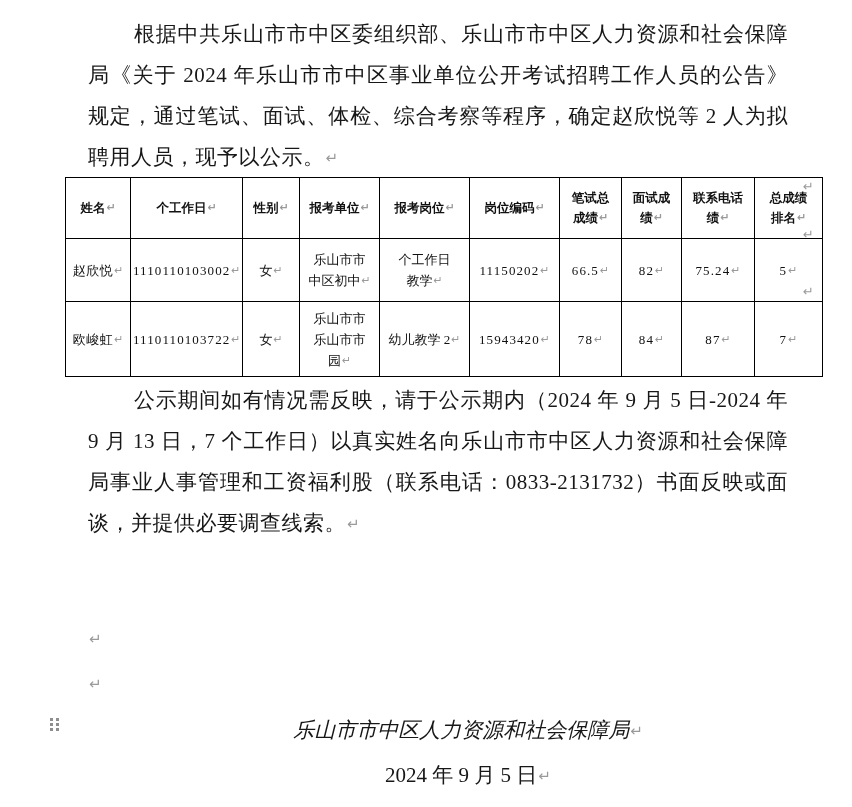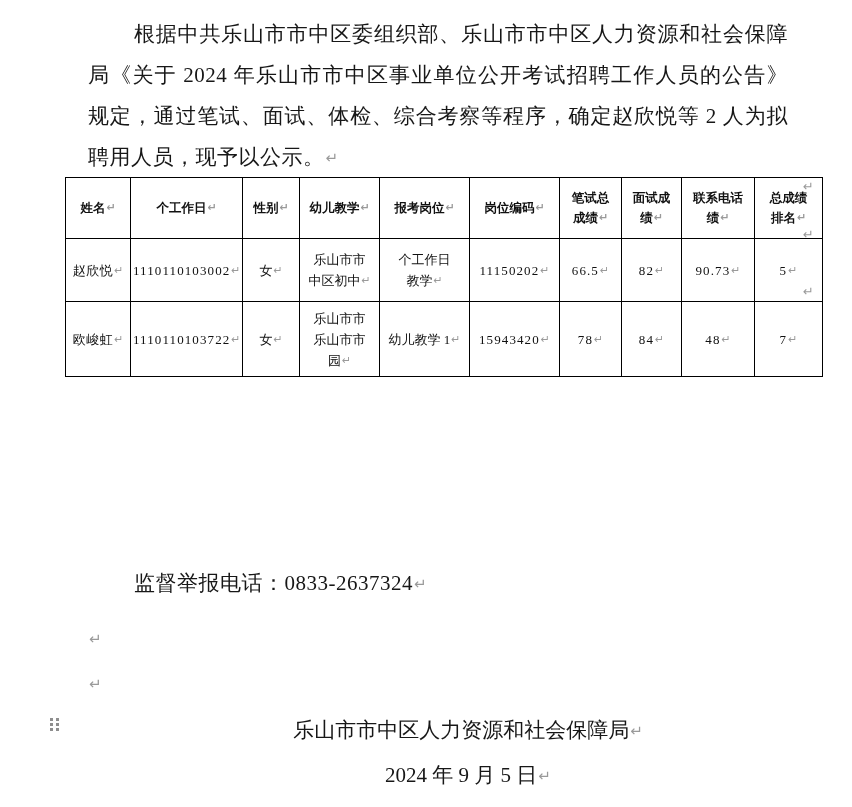--- a/index.html
+++ b/index.html
@@ -95,21 +95,21 @@
     position: absolute;
     left: 76px;
     top: 708px;
     width: 700px;
     font-size: 21px;
     line-height: 44px;
     text-align: center;
     color: #171717;
   }
   .sign-line { display: block; }
-  .sign-org { padding-left: 60px; }
+  .sign-org { padding-left: 60px; font-style: italic; }
   .sign-date { padding-left: 60px; text-align: center; }
 
   
   .tbl-wrap {
     position: absolute;
     left: 53px;
     top: 177px;
     width: 737px;
   }
   table.result-table {
@@ -205,66 +205,66 @@
         <col class="col-written">
           <col class="col-iview">
           <col class="col-total">
           <col class="col-rank">
       </colgroup>
       <thead>
         <tr>
           <th><span>姓名</span><span class="cellmark">↵</span></th>
           <th><span>个工作日</span><span class="cellmark">↵</span></th>
           <th><span>性别</span><span class="cellmark">↵</span></th>
-          <th><span>幼儿教学</span><span class="cellmark">↵</span></th>
+          <th><span>报考单位</span><span class="cellmark">↵</span></th>
           <th><span>报考岗位</span><span class="cellmark">↵</span></th>
           <th><span>岗位编码</span><span class="cellmark">↵</span></th>
           <th><span>笔试总</span><br><span>成绩</span><span class="cellmark">↵</span></th>
           <th><span>面试成</span><br><span>绩</span><span class="cellmark">↵</span></th>
           <th><span>联系电话</span><br><span>绩</span><span class="cellmark">↵</span></th>
           <th><span>总成绩</span><br><span>排名</span><span class="cellmark">↵</span></th>
         </tr>
       </thead>
       <tbody>
         <tr class="data-row-1">
           <td class="cell-name"><span>赵欣悦</span><span class="cellmark">↵</span></td>
           <td class="cell-num"><span>1110110103002</span><span class="cellmark">↵</span></td>
           <td><span>女</span><span class="cellmark">↵</span></td>
           <td><span>乐山市市</span><br><span>中区初中</span><span class="cellmark">↵</span></td>
           <td><span>个工作日</span><br><span>教学</span><span class="cellmark">↵</span></td>
           <td class="cell-num"><span>11150202</span><span class="cellmark">↵</span></td>
           <td class="cell-num"><span>66.5</span><span class="cellmark">↵</span></td>
           <td class="cell-num"><span>82</span><span class="cellmark">↵</span></td>
-          <td class="cell-num"><span>90.73</span><span class="cellmark">↵</span></td>
+          <td class="cell-num"><span>75.24</span><span class="cellmark">↵</span></td>
           <td class="cell-num"><span>5</span><span class="cellmark">↵</span></td>
         </tr>
         <tr class="data-row-2">
           <td class="cell-name"><span>欧峻虹</span><span class="cellmark">↵</span></td>
           <td class="cell-num"><span>1110110103722</span><span class="cellmark">↵</span></td>
           <td><span>女</span><span class="cellmark">↵</span></td>
           <td><span>乐山市市</span><br><span>乐山市市</span><br><span>园</span><span class="cellmark">↵</span></td>
-          <td><span>幼儿教学 1</span><span class="cellmark">↵</span></td>
+          <td><span>幼儿教学 2</span><span class="cellmark">↵</span></td>
           <td class="cell-num"><span>15943420</span><span class="cellmark">↵</span></td>
           <td class="cell-num"><span>78</span><span class="cellmark">↵</span></td>
           <td class="cell-num"><span>84</span><span class="cellmark">↵</span></td>
-          <td class="cell-num"><span>48</span><span class="cellmark">↵</span></td>
+          <td class="cell-num"><span>87</span><span class="cellmark">↵</span></td>
           <td class="cell-num"><span>7</span><span class="cellmark">↵</span></td>
         </tr>
       </tbody>
     </table>
   </div>
 
   <div class="row-end-marks">
     <span class="rem-head">↵</span>
     <span class="rem-r1">↵</span>
     <span class="rem-r2">↵</span>
   </div>
 
-
-  <div class="para para-supervise"><span>监督举报电话：0833-2637324</span><span class="pilcrow">↵</span></div>
+  <div class="para para-notice"><span>公示期间如有情况需反映，请于公示期内（2024 年 9 月 5 日-2024 年 9 月 13 日，7 个工作日）以真实姓名向乐山市市中区人力资源和社会保障局事业人事管理和工资福利股（联系电话：0833-2131732）书面反映或面谈，并提供必要调查线索。</span><span class="pilcrow">↵</span></div>
+
 
   <div class="empty-para empty-para-1"><span class="pilcrow">↵</span></div>
   <div class="empty-para empty-para-2"><span class="pilcrow">↵</span></div>
 
   <div class="anchor-marker">
     <i></i>
     <i></i>
     <i></i>
     <i></i>
     <i></i>

